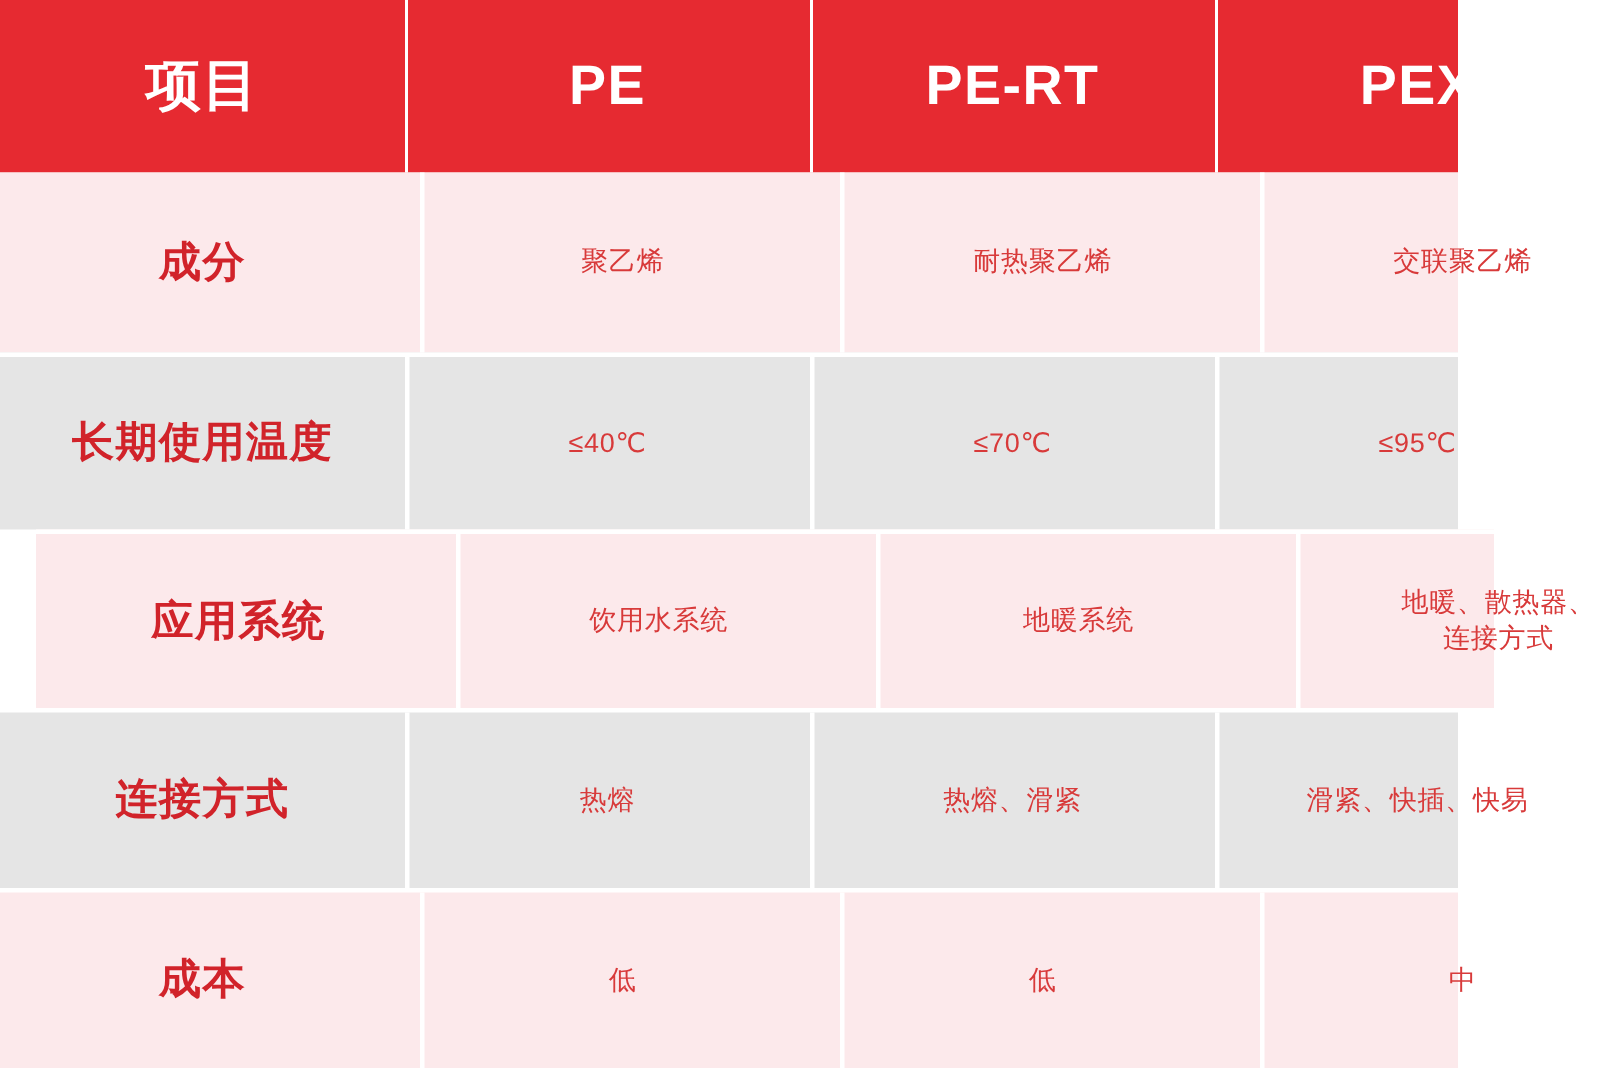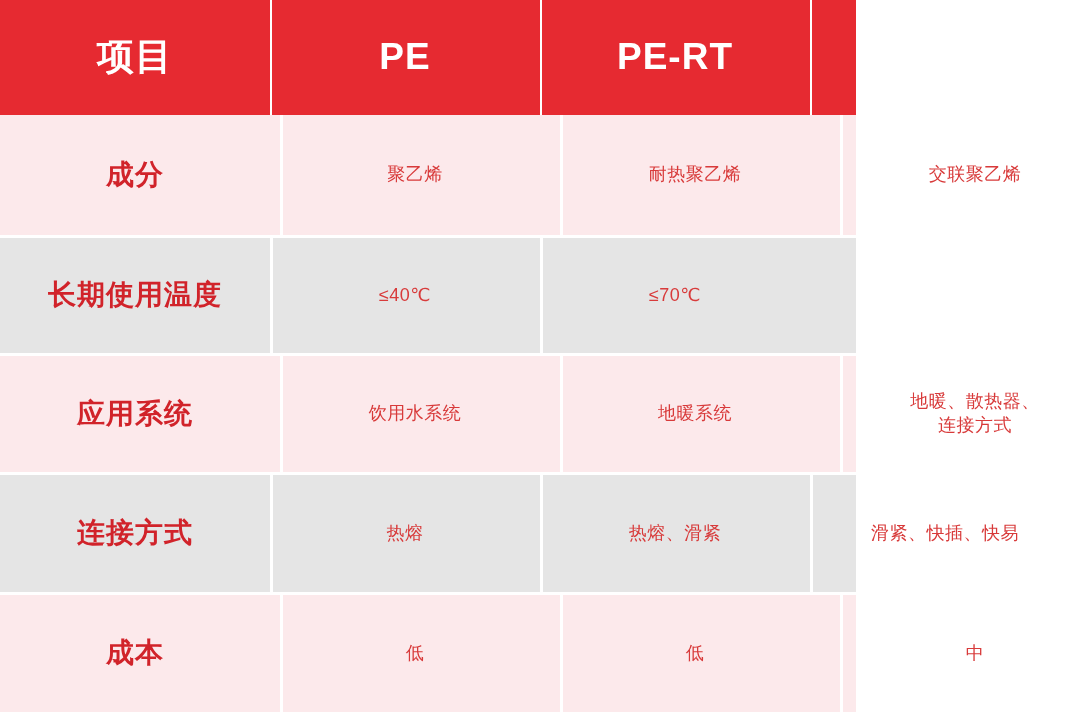--- a/index.html
+++ b/index.html
@@ -8,21 +8,21 @@
   }
   body {
     width: 1080px;
     height: 712px;
     background: #ffffff;
     font-family: "Liberation Sans", "DejaVu Sans", sans-serif;
     overflow: hidden;
   }
 
   #comparison-table {
-    width: 856px;
+    width: 972px;
     height: 712px;
     display: flex;
     flex-direction: column;
     background: #ffffff;
   }
 
   .table-row {
     display: flex;
     flex-direction: row;
     width: 100%;
@@ -97,21 +97,21 @@
     color: #D83A3A;
     font-weight: normal;
     font-size: 18px;
     letter-spacing: 0.5px;
     white-space: pre-line;
   }
 
   
   .row-h1 { height: 120px; flex: 0 0 120px; }
   .row-h2 { height: 118px; flex: 0 0 118px; }
-  .row-h3 { height: 119px; flex: 0 0 119px; }
+  .row-h3 { height: 119px; flex: 0 0 119px; margin-left: 24px; }
   .row-h4 { height: 120px; flex: 0 0 120px; }
   .row-h5 { height: 120px; flex: 0 0 120px; }
 </style>
 </head>
 <body>
 
 <div id="comparison-table">
 
   <div class="table-row header-row">
     <div class="table-cell col-label">
@@ -146,20 +146,23 @@
   <div class="table-row body-row row-dark row-h2">
     <div class="table-cell col-label">
       <span class="cell-label">长期使用温度</span>
     </div>
     <div class="table-cell col-data">
       <span class="cell-value">≤40℃</span>
     </div>
     <div class="table-cell col-data">
       <span class="cell-value">≤70℃</span>
     </div>
+    <div class="table-cell col-data">
+      <span class="cell-value">≤95℃</span>
+    </div>
   </div>
 
   <div class="table-row body-row row-light row-h3">
     <div class="table-cell col-label">
       <span class="cell-label">应用系统</span>
     </div>
     <div class="table-cell col-data">
       <span class="cell-value">饮用水系统</span>
     </div>
     <div class="table-cell col-data">

